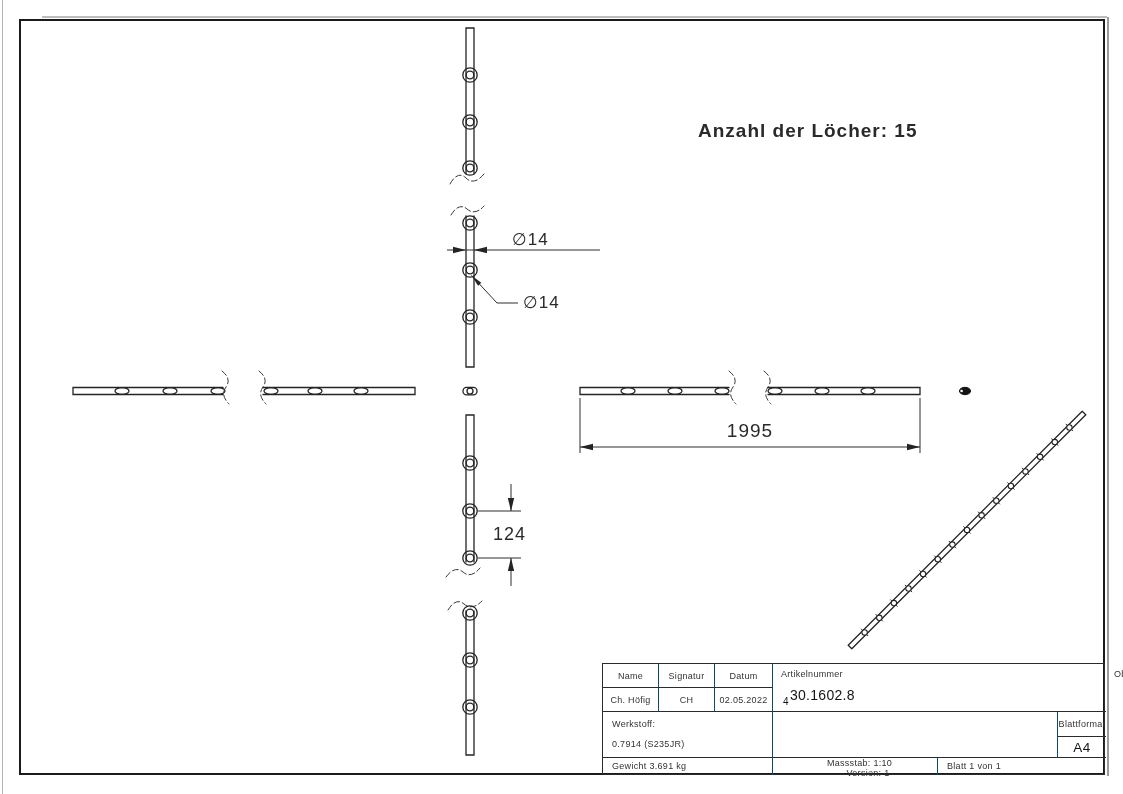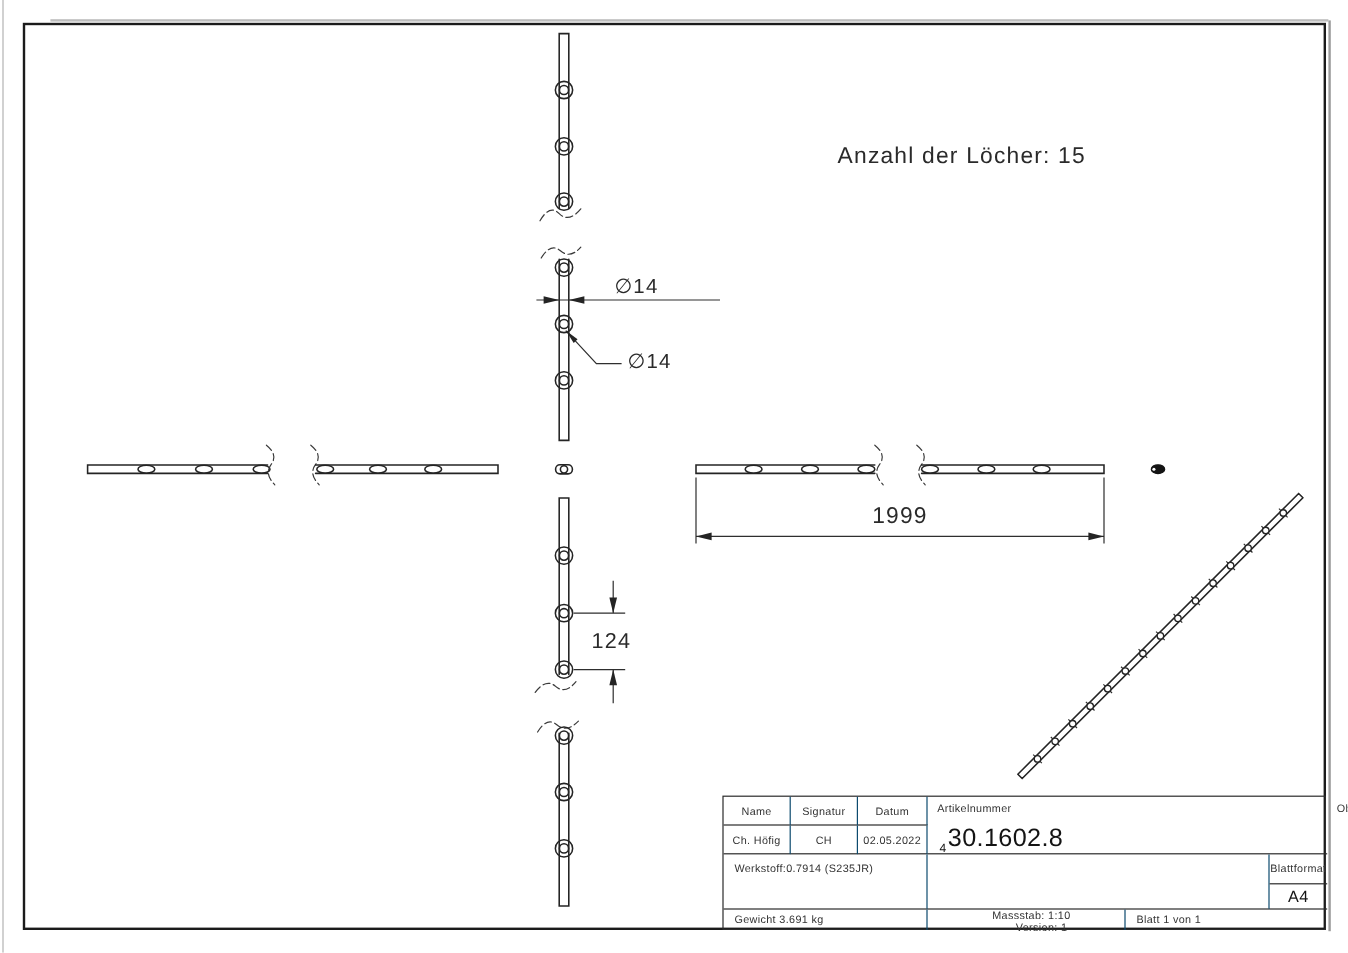--- a/index.html
+++ b/index.html
@@ -30,24 +30,24 @@
   .tb { position:absolute; left:602px; top:663px; width:503px; height:112px;
         border:1.5px solid #2b2b2b; font-size:9px; color:#333; letter-spacing:0.3px; }
   .cell { position:absolute; display:flex; align-items:center; justify-content:center; }
   .bR { border-right:1px solid #0c4a6e; }
   .bB { border-bottom:1px solid #2b2b2b; }
   .left-al { justify-content:flex-start; padding-left:9px; }
   .c-article { display:block; }
   .art-label { position:absolute; left:8px; top:5px; }
   .art-value { position:absolute; left:10px; top:23px; color:#141414; }
   .art-prefix{ font-size:10px; position:relative; top:5px; margin-right:1px; }
-  .art-num   { font-size:21px; letter-spacing:0.3px; }
+  .art-num   { font-size:14px; letter-spacing:0.3px; }
   .surface   { position:absolute; left:341px; top:5px; }
-  .c-mat { flex-direction:row; align-items:flex-start; justify-content:flex-start;
-           padding:7px 0 0 9px; }
+  .c-mat { flex-direction:column; align-items:flex-start; justify-content:flex-start;
+           padding:7px 0 0 9px; gap:10px; }
   .a4 { font-size:13.5px; color:#141414; letter-spacing:0.5px; }
   .version { margin-left:17px; }
 </style>
 </head>
 <body>
 
 <div class="page">
 
   <div class="edge-left"></div>
   <div class="shadow-top"></div>
@@ -174,24 +174,24 @@
       <use href="#isoHole" x="981.6" y="515.3"></use>
       <use href="#isoHole" x="996.3" y="500.7"></use>
       <use href="#isoHole" x="1010.9" y="486.0"></use>
       <use href="#isoHole" x="1025.5" y="471.4"></use>
       <use href="#isoHole" x="1040.1" y="456.8"></use>
       <use href="#isoHole" x="1054.8" y="442.1"></use>
       <use href="#isoHole" x="1069.4" y="427.5"></use>
     </g>
   </svg>
 
-  <div class="lbl note" style="left:698px; top:120px;">Anzahl der Löcher: 15</div>
+  <div class="lbl note" style="left:698px; top:120px;font-weight:bold;">Anzahl der Löcher: 15</div>
   <div class="lbl dim" style="left:512px; top:229px;">∅14</div>
   <div class="lbl dim" style="left:523px; top:292px;">∅14</div>
-  <div class="lbl dim" style="left:718px; top:420px; width:64px; text-align:center; font-size:19px;">1999</div>
+  <div class="lbl dim" style="left:718px; top:420px; width:64px; text-align:center; font-size:19px;">1995</div>
   <div class="lbl dim" style="left:493px; top:524px; font-size:18px;">124</div>
 
   <div class="tb">
     <div class="cell bR bB" style="left:0;   top:0;  width:56px; height:24px;">Name</div>
     <div class="cell bR bB" style="left:56px; top:0;  width:56px; height:24px;">Signatur</div>
     <div class="cell bR bB" style="left:112px; top:0; width:58px; height:24px;">Datum</div>
 
     <div class="cell bR bB" style="left:0;   top:24px; width:56px; height:24px;">Ch. Höfig</div>
     <div class="cell bR bB" style="left:56px; top:24px; width:56px; height:24px;">CH</div>
     <div class="cell bR bB" style="left:112px; top:24px; width:58px; height:24px;">02.05.2022</div>

